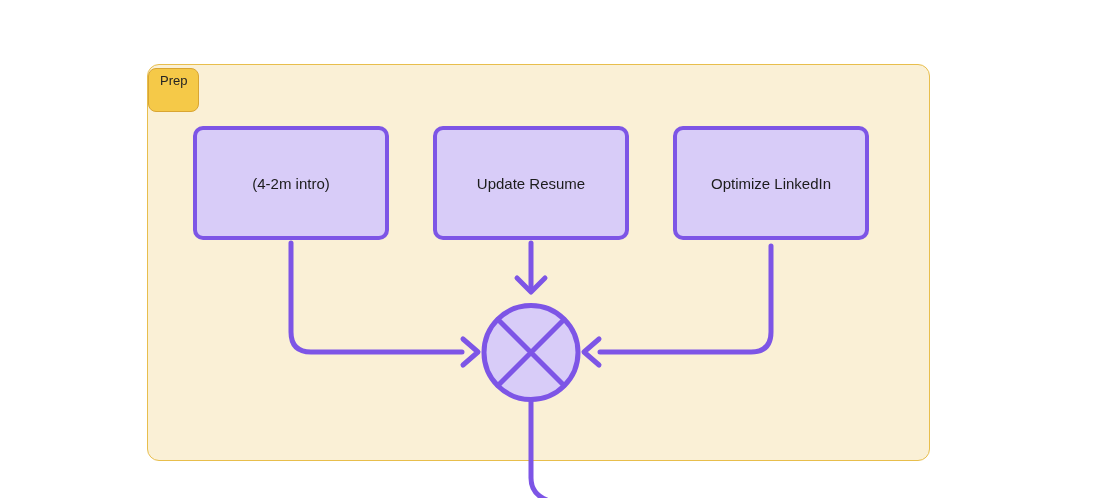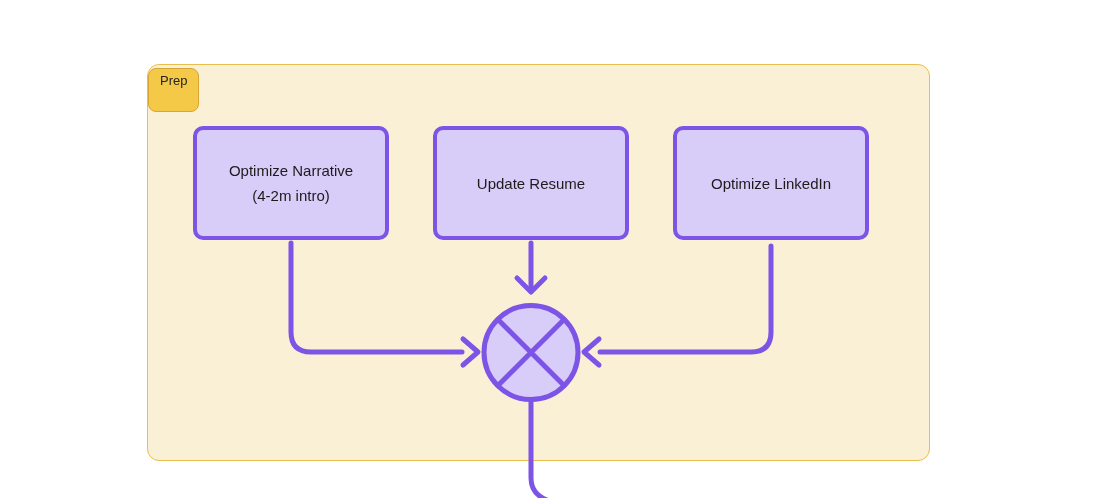--- a/index.html
+++ b/index.html
@@ -99,21 +99,20 @@
 </head>
 <body>
 
 <div class="canvas">
 
   <div class="frame-badge">Prep</div>
 
   <div class="frame"></div>
 
   <div class="node node-1">
-    <span>Optimize Narrative</span>
     <span>(4-2m intro)</span>
   </div>
 
   <div class="node node-2">
     <span>Update Resume</span>
   </div>
 
   <div class="node node-3">
     <span>Optimize LinkedIn</span>
   </div>

